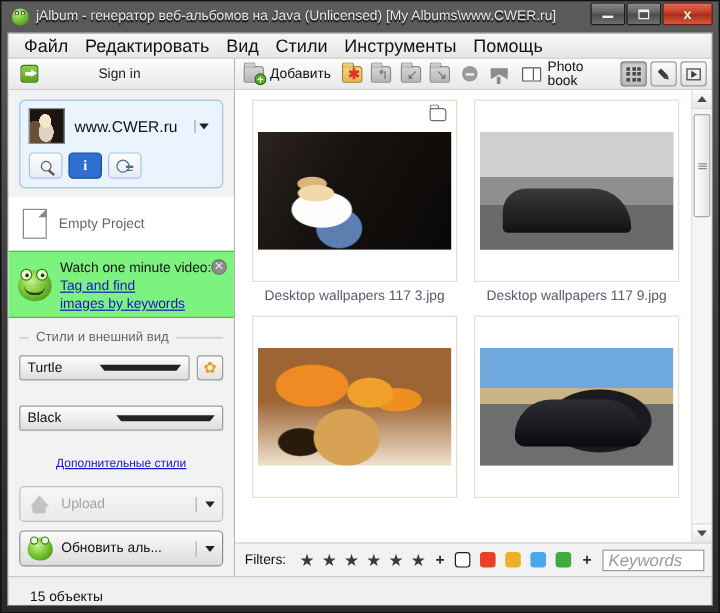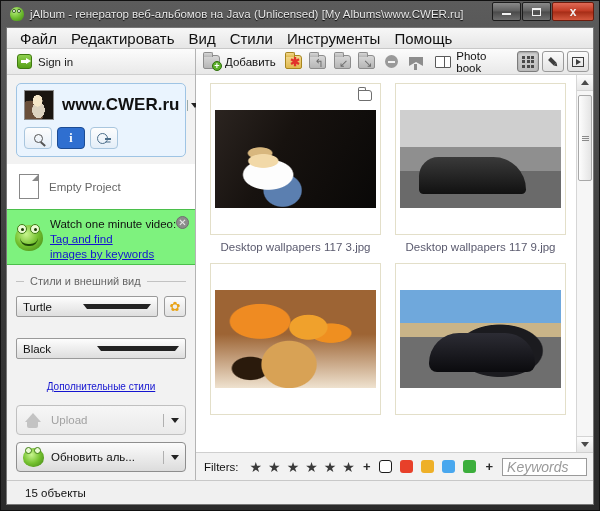--- a/index.html
+++ b/index.html
@@ -86,37 +86,37 @@
   }
   .sign-ic:after{
     content:""; position:absolute; left:3px; top:5px;
     width:7px;height:3px;background:#fff;
   }
   .sign-ic:before{
     content:""; position:absolute; left:8px; top:3px;
     border-left:5px solid #fff; border-top:3.5px solid transparent;
     border-bottom:3.5px solid transparent;
   }
-  .sign-label{font-size:11.5px;color:#222;}
+  .sign-label{font-size:11.5px;color:#222;margin-left:44px;}
 
   .proj-card {
     margin:8px 9px 0 9px; background:#eaf4fe;
     border:1px solid #9fc4e4; border-radius:5px;
     padding:6px 7px 7px 7px;
   }
   .proj-top { display:flex; align-items:center; gap:8px; }
   .proj-thumb {
     width:30px;height:30px;flex:0 0 30px;border:1px solid #8d8d8d;
     background:#1a1510;
     background-image:
       radial-gradient(ellipse at 45% 35%, #f6e7c8 0 22%, transparent 23%),
       radial-gradient(ellipse at 48% 68%, #ddd3c0 0 30%, transparent 31%),
       radial-gradient(ellipse at 20% 80%, #6a4f3a 0 40%, transparent 41%);
   }
-  .proj-name { font-size:17px; font-weight:bold; color:#111; flex:1; }
+  .proj-name { font-size:13px; font-weight:normal; color:#111; flex:1; }
   .proj-caret { width:16px; display:flex; align-items:center; gap:3px; color:#333;}
   .vsep{width:1px;height:11px;background:#9aa;}
   .caret{width:0;height:0;border-left:4px solid transparent;border-right:4px solid transparent;border-top:5px solid #222;}
   .proj-btns{display:flex; gap:5px; margin-top:7px;}
   .pbtn {
     width:28px;height:22px;border-radius:4px;border:1px solid #a9c6de;
     background:linear-gradient(180deg,#fdfdfd,#e4eef8);
     display:flex;align-items:center;justify-content:center;
   }
   .pbtn.blue { background:#2f6fd0; border-color:#1c4c94; }
@@ -347,21 +347,21 @@
   .swatch.none{background:#fff;border:1.8px solid #1c1c1c;}
   .kw{
     flex:1; height:18px; margin-left:4px; margin-right:2px;
     border:1px solid #9a9a9a; background:#fff;
     display:flex;align-items:center;padding:0 4px;
   }
   .kw span{color:#9a9a9a;font-style:italic;font-size:14px;}
   
   .status{
     height:24px;flex:0 0 24px;background:#f0f0f0;border-top:1px solid #c8c8c8;
-    display:flex;align-items:center;padding-left:18px;
+    display:flex;align-items:flex-end;padding-left:18px;
   }
   .status span{font-size:11.5px;color:#111;}
 </style>
 </head>
 <body>
 
 <div class="window">
 
   <div class="titlebar">
     <span class="title-icon"></span>

